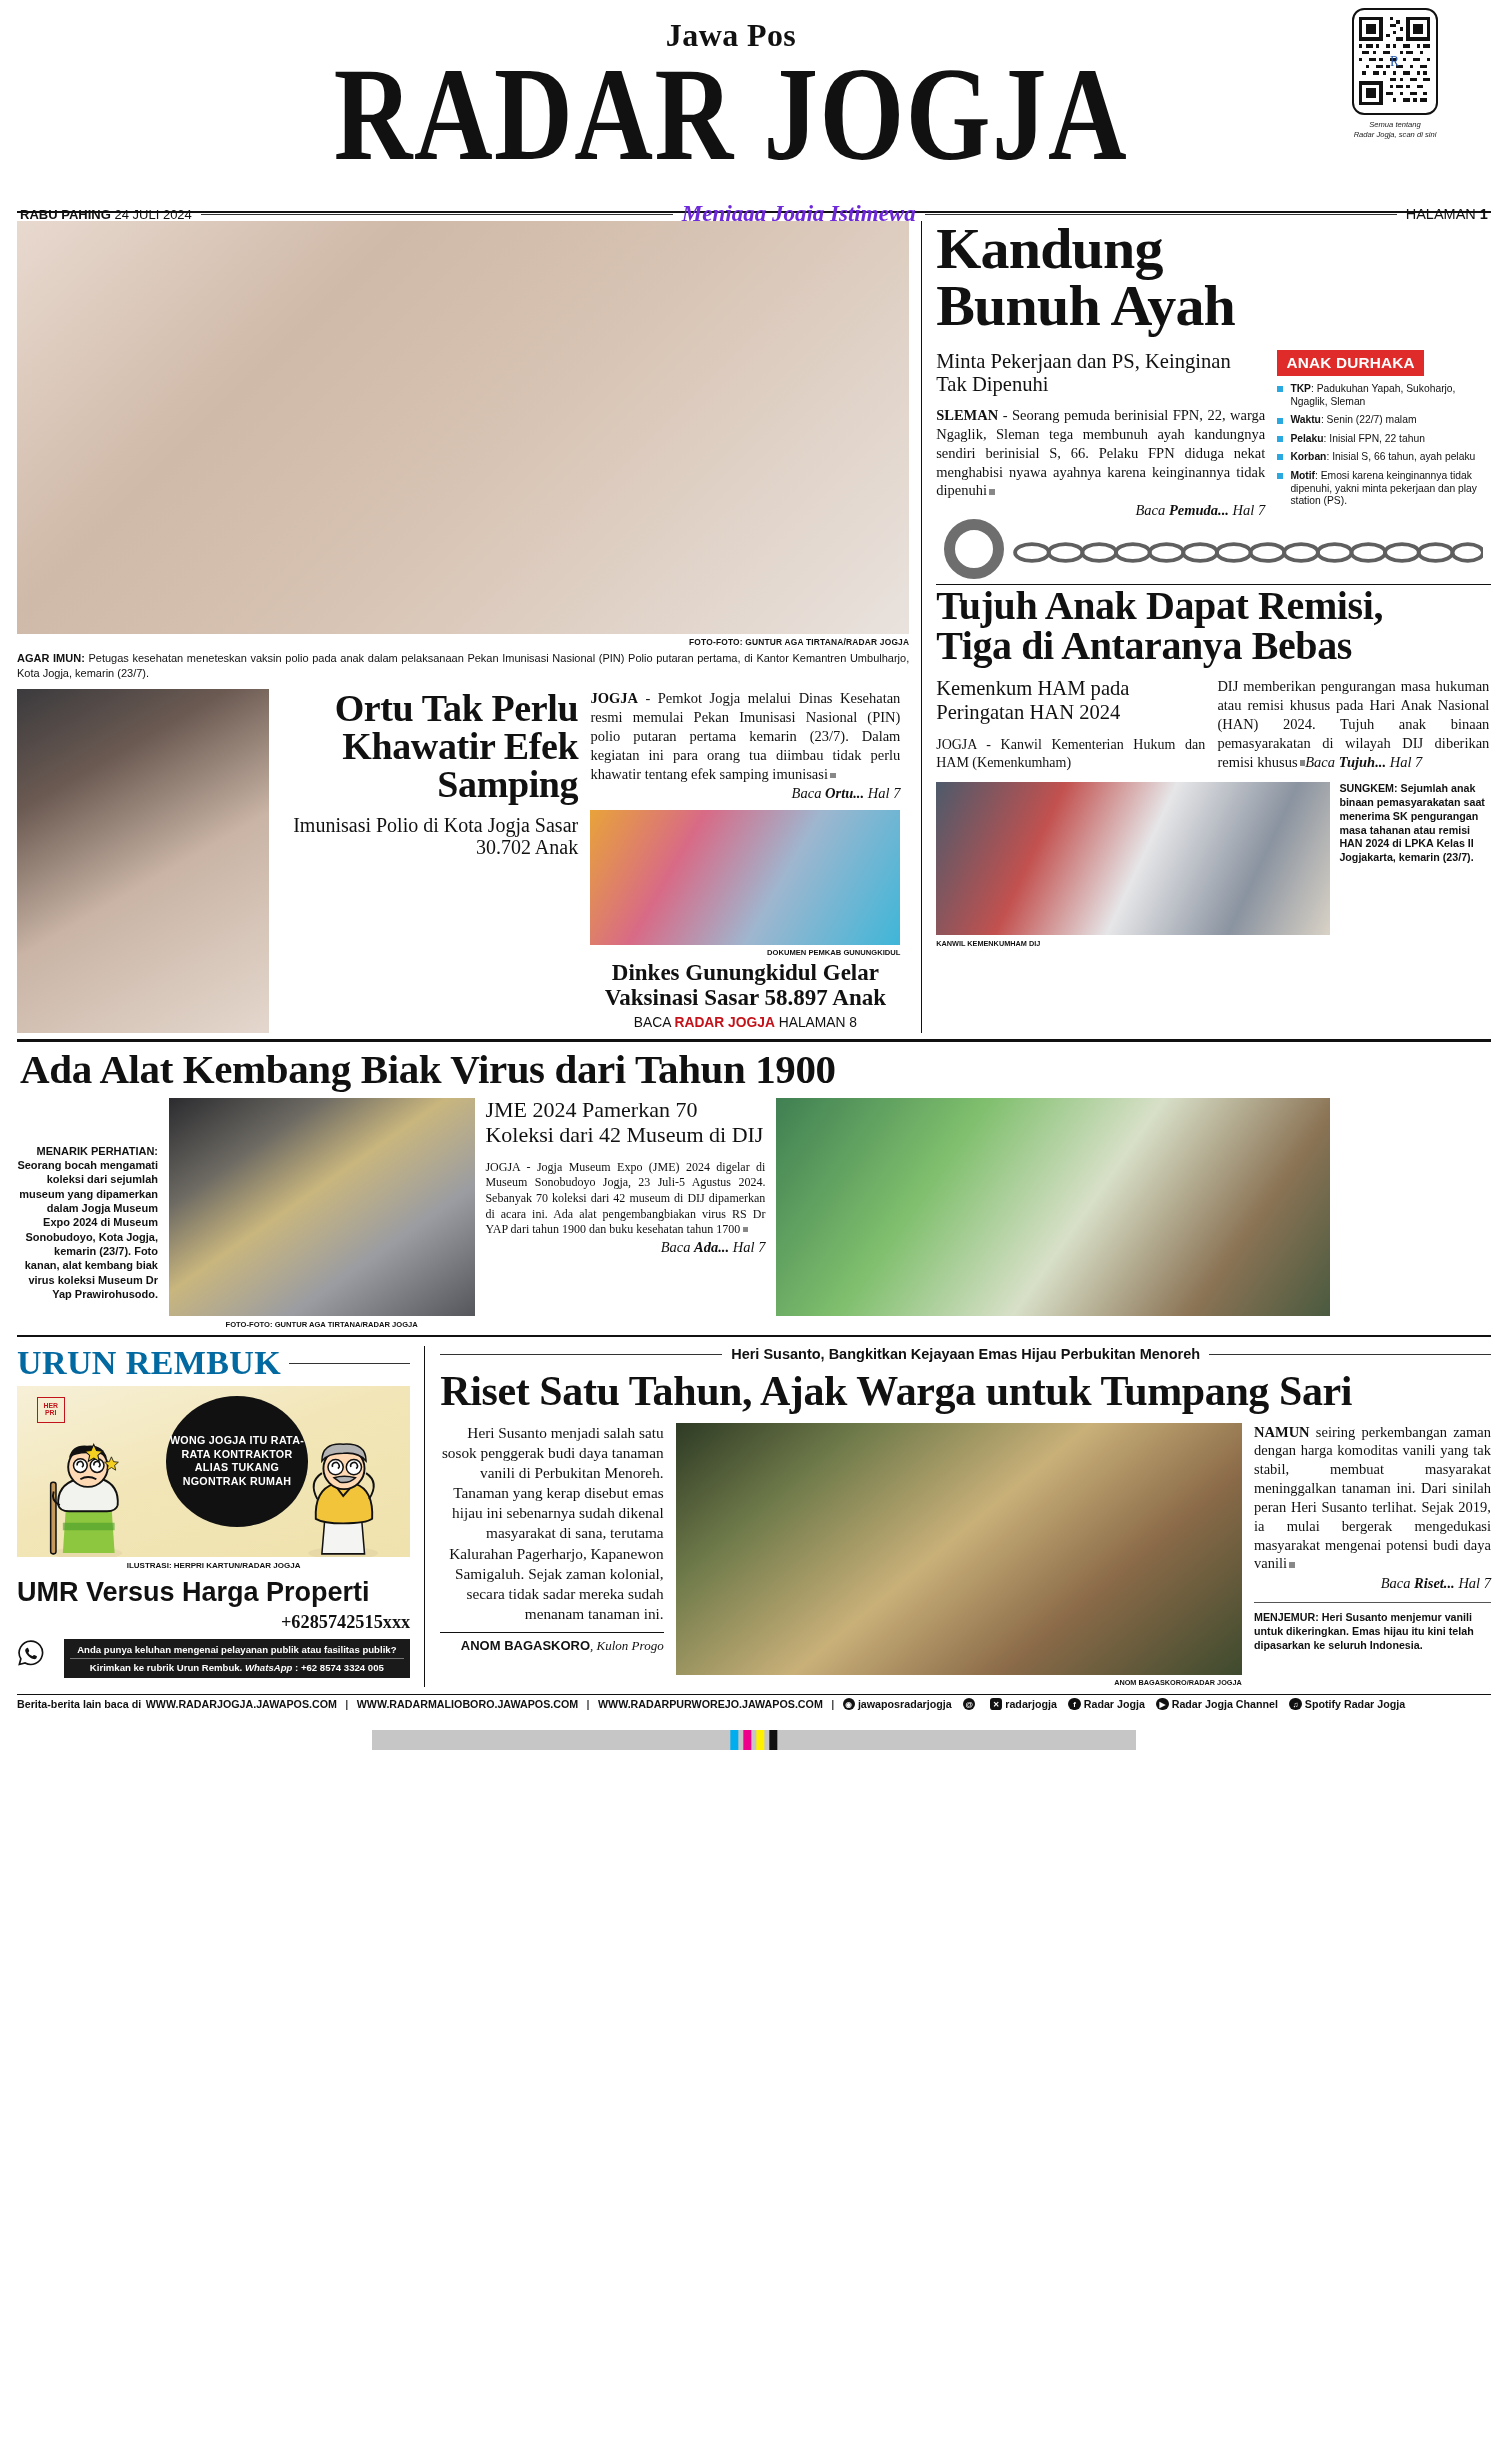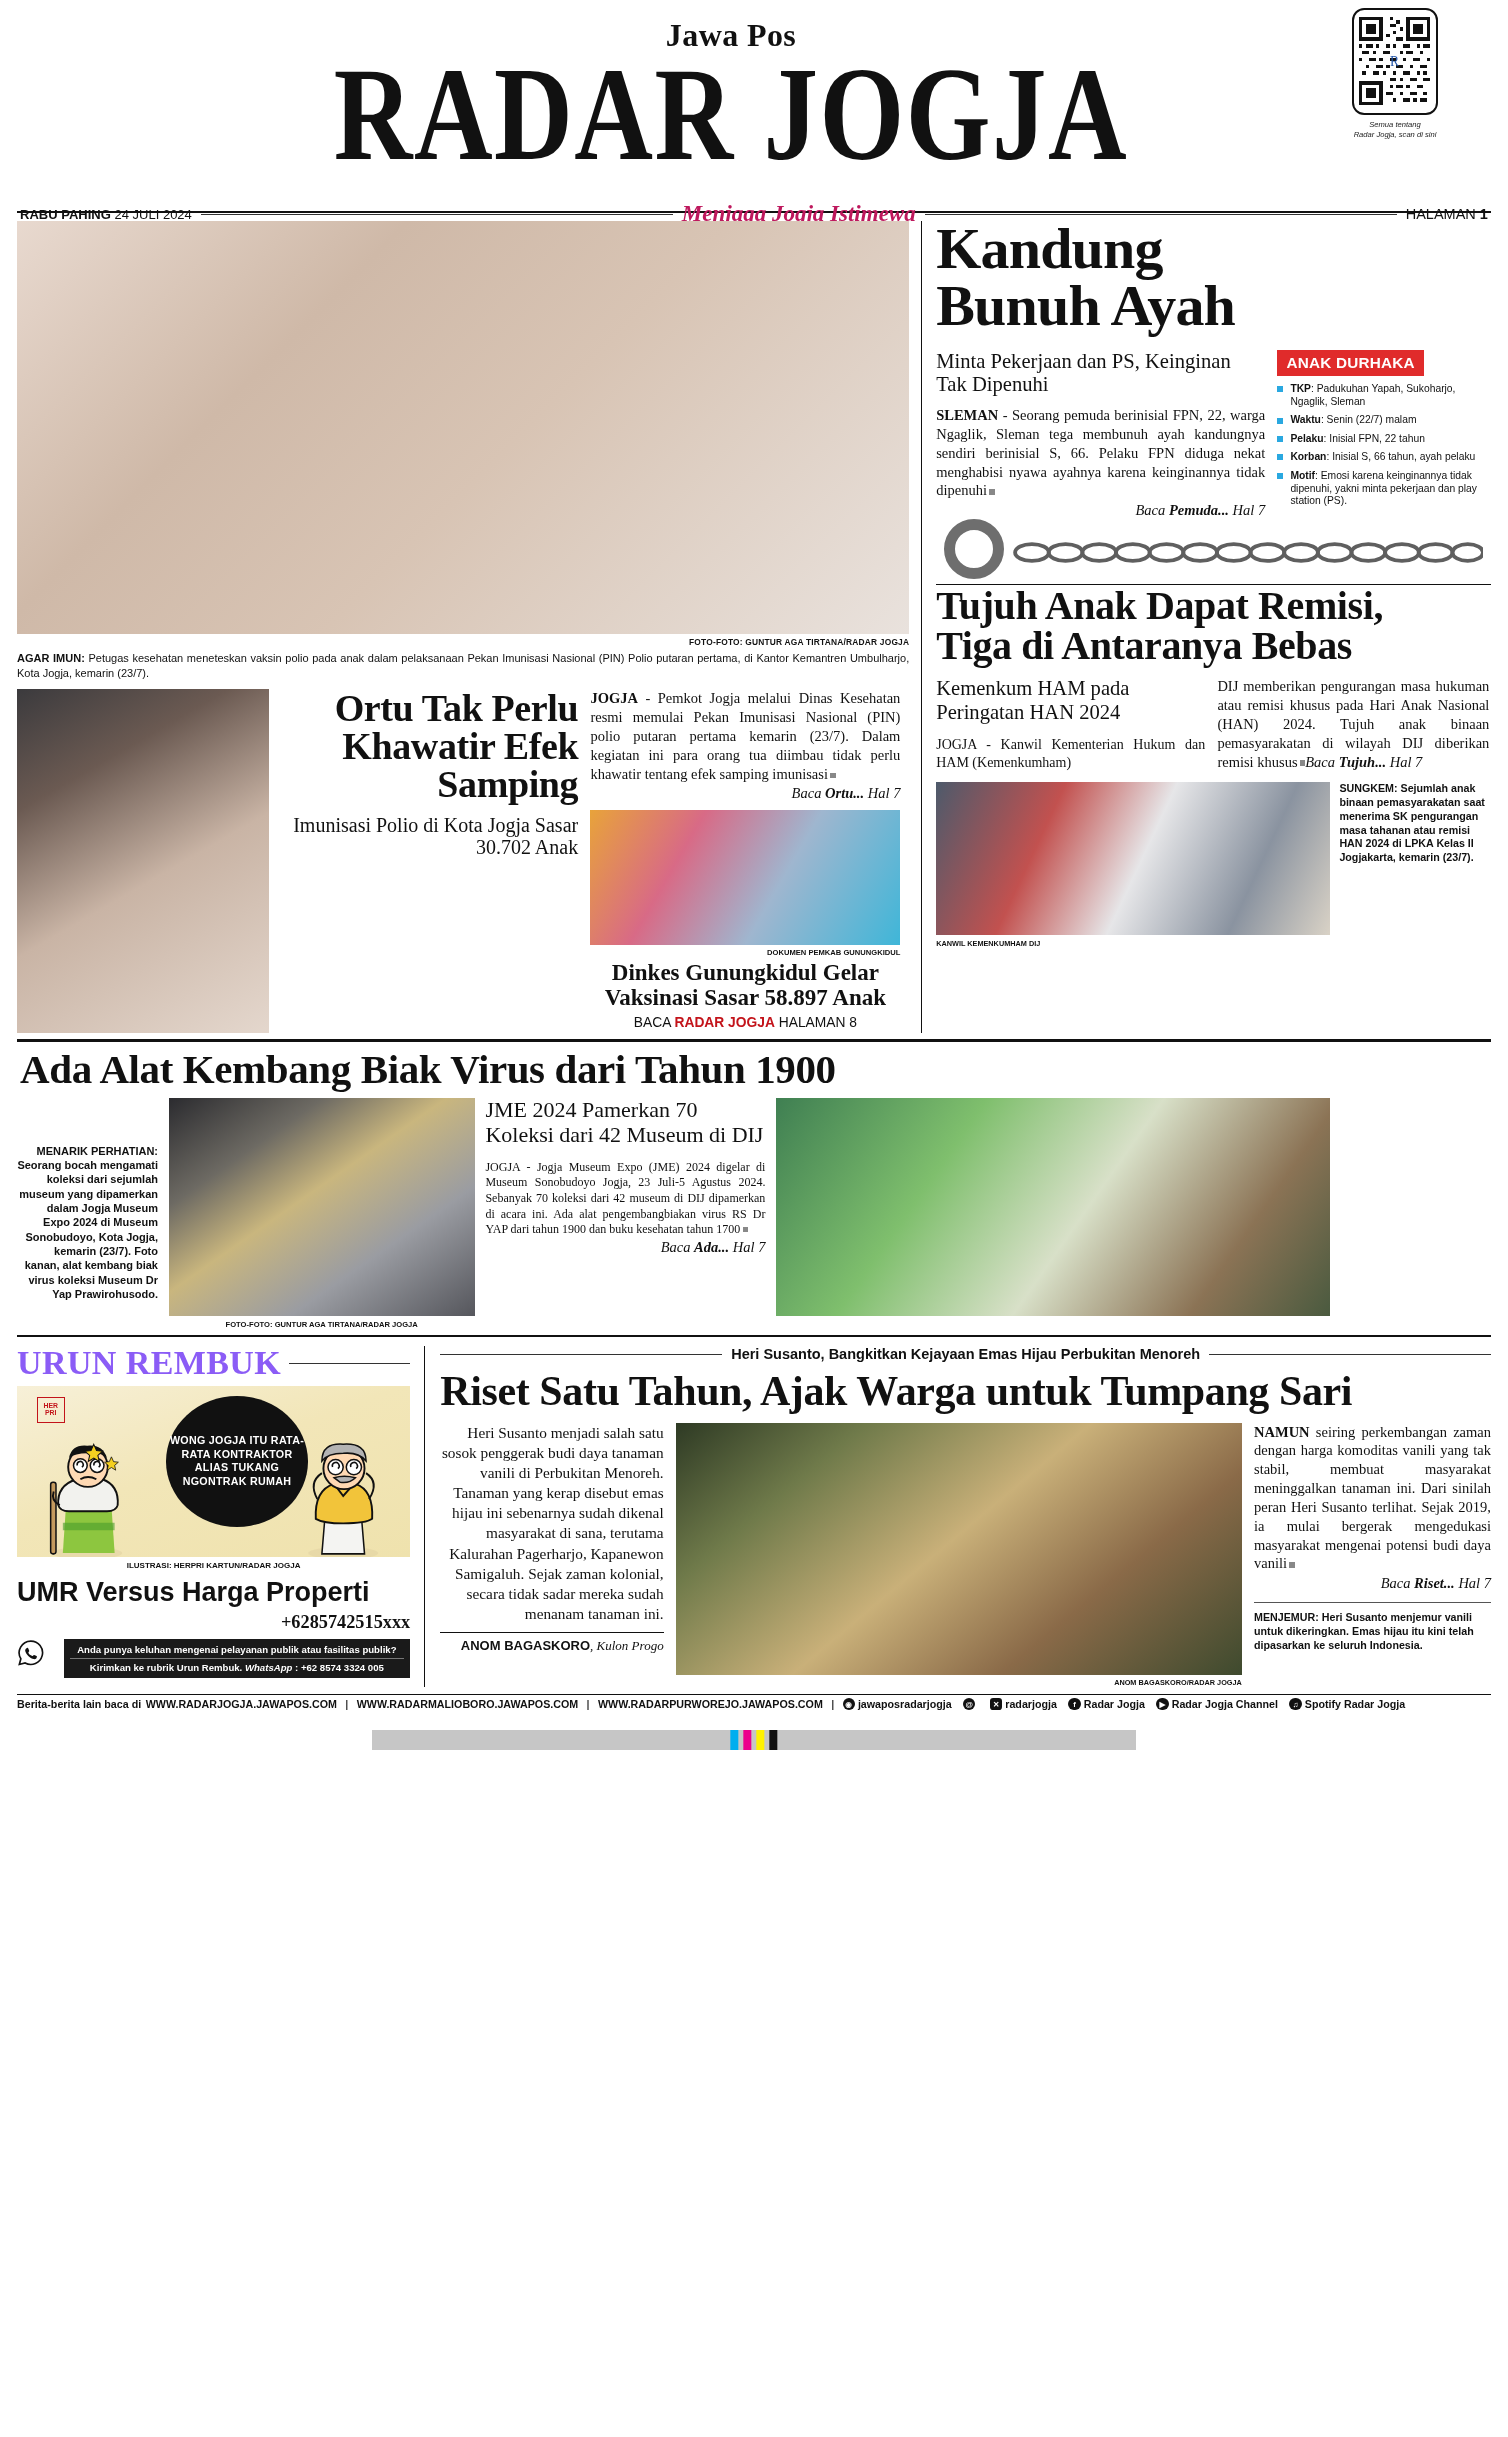--- a/index.html
+++ b/index.html
@@ -45,21 +45,21 @@
     display: flex; align-items: center; gap: 9.2px;
     margin-top: 49px; padding: 0 3.1px;
   }
   .dateline {
     font-family: "Liberation Sans", sans-serif; font-size: 13px; white-space: nowrap;
   }
   .dateline b { font-weight: bold; }
   .rule { flex: 1; height: 0.8px; background: #333; }
   .tagline {
     font-family: "Liberation Serif", serif; font-weight: bold; font-style: italic;
-    font-size: 23px; color: #be185d; white-space: nowrap;
+    font-size: 23px; color: #6d28d9; white-space: nowrap;
   }
   .halaman { font-family: "Liberation Sans", sans-serif; font-size: 14.5px; white-space: nowrap; }
   .halaman b { font-weight: bold; }
 
   .hr-thick { height: 2.3px; background: #111; margin-top: 6.1px; }
   .hr-thin { height: 0.8px; background: #111; }
 
   
   .top-block { display: flex; margin-top: 7.6px; }
   .col-left { width: 906px; padding-right: 12.2px; border-right: 1.5px solid #111; }
@@ -185,21 +185,21 @@
   .mus-credit { font-family:"Liberation Sans",sans-serif; font-size: 7.6px; font-weight: bold; text-align: center; margin-top: 3.8px; }
 
   
   .bottom { display: flex; margin-top: 9.2px; }
   .ur-col { width: 408px; padding-right: 13.8px; border-right: 1.5px solid #111; }
   .riset-col { width: 1066px; padding-left: 15.3px; }
 
   .ur-head-row { display: flex; align-items: center; gap: 7.6px; }
   .ur-title {
     font-family: "Liberation Serif", serif; font-weight: bold; font-size: 34px;
-    color: #8b5cf6; letter-spacing: 0.4px; line-height: 1;
+    color: #0369a1; letter-spacing: 0.4px; line-height: 1;
   }
   .ur-rule { flex: 1; height: 1.5px; background: #333; }
   .cartoon {
     width: 100%; height: 171px; margin-top: 6.1px;
     background: linear-gradient(160deg,#f7f0d8 0%, #f2e6b8 45%, #efe2ad 100%);
     position: relative; overflow: hidden;
   }
   .bubble {
     position: absolute; left: 149px; top: 9.2px; width: 142px; height: 131px;
     background: #111; border-radius: 50%;

